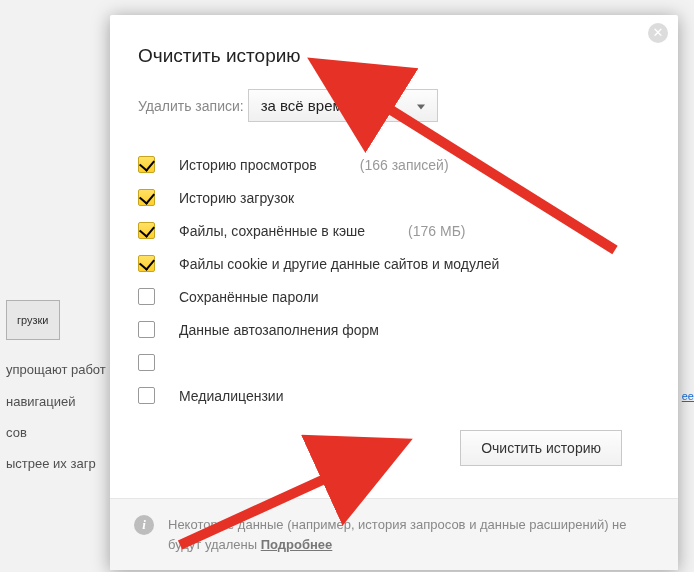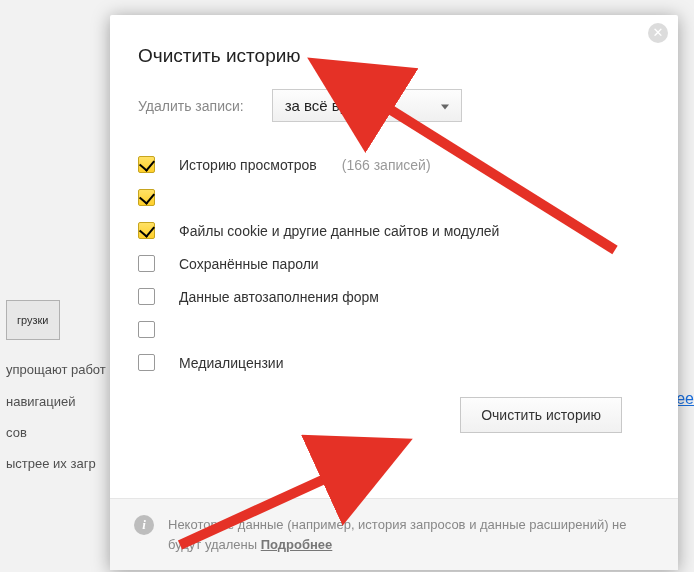--- a/index.html
+++ b/index.html
@@ -27,21 +27,21 @@
   }
   .bg-sidebar div { white-space: nowrap; overflow: hidden; }
   .bg-btn {
     display: inline-block;
     border: 1px solid #bbb;
     background: #f4f4f4;
     padding: 6px 10px;
     font-size: 11px;
     color: #333;
   }
-  .bg-link { color: #1a73e8; text-decoration: underline; position: absolute; right: 0; top: 390px; font-size: 16px;}
+  .bg-link { color: #1a73e8; text-decoration: underline; position: absolute; right: 0; top: 390px; font-size: 11px;}
   .overlay {
     position: absolute; inset: 0;
     background: rgba(0,0,0,0.05);
   }
   .dialog {
     position: absolute;
     left: 110px; top: 15px;
     width: 568px;
     height: 555px;
     background: #fff;
@@ -68,21 +68,21 @@
   }
   .dialog-title {
     font-size: 19px;
     font-weight: normal;
     color: #222;
     margin-bottom: 22px;
   }
   .row-delete {
     display: flex;
     align-items: center;
-    gap: 28px;
+    gap: 4px;
     margin-bottom: 26px;
   }
   .row-delete-label {
     color: #888;
     font-size: 14px;
   }
   .dropdown {
     border: 1px solid #ccc;
     background: linear-gradient(#fdfdfd, #f0f0f0);
     padding: 7px 22px 7px 12px;
@@ -126,21 +126,21 @@
   .checkbox.checked::after {
     content: '';
     position: absolute;
     left: 3px; top: 0px;
     width: 8px; height: 11px;
     border-right: 2.2px solid #000;
     border-bottom: 2.2px solid #000;
     transform: rotate(40deg);
   }
   .check-label { }
-  .check-meta { color: #999; margin-left: 1px; }
+  .check-meta { color: #999; margin-left: 19px; }
   .dialog-actions {
     display: flex;
     justify-content: flex-end;
     gap: 12px;
     padding: 0 28px 18px 28px;
     margin-top: 18px;
   }
   .btn {
     border: 1px solid #c8c8c8;
     background: linear-gradient(#fdfdfd,#f1f1f1);
@@ -207,20 +207,26 @@
     </div>
 
     <div class="checklist" id="checklist">
         <div class="check-row">
           <div class="checkbox checked"></div>
           <span class="check-label">Историю просмотров</span>
           <span class="check-meta">(166 записей)</span>
         </div>
         <div class="check-row">
           <div class="checkbox checked"></div>
+          <span class="check-label">Историю загрузок</span>
+        </div>
+        <div class="check-row">
+          <div class="checkbox checked"></div>
+          <span class="check-label">Файлы, сохранённые в кэше</span>
+          <span class="check-meta">(176 МБ)</span>
         </div>
         <div class="check-row">
           <div class="checkbox checked"></div>
           <span class="check-label">Файлы cookie и другие данные сайтов и модулей</span>
         </div>
         <div class="check-row">
           <div class="checkbox"></div>
           <span class="check-label">Сохранённые пароли</span>
         </div>
         <div class="check-row">

